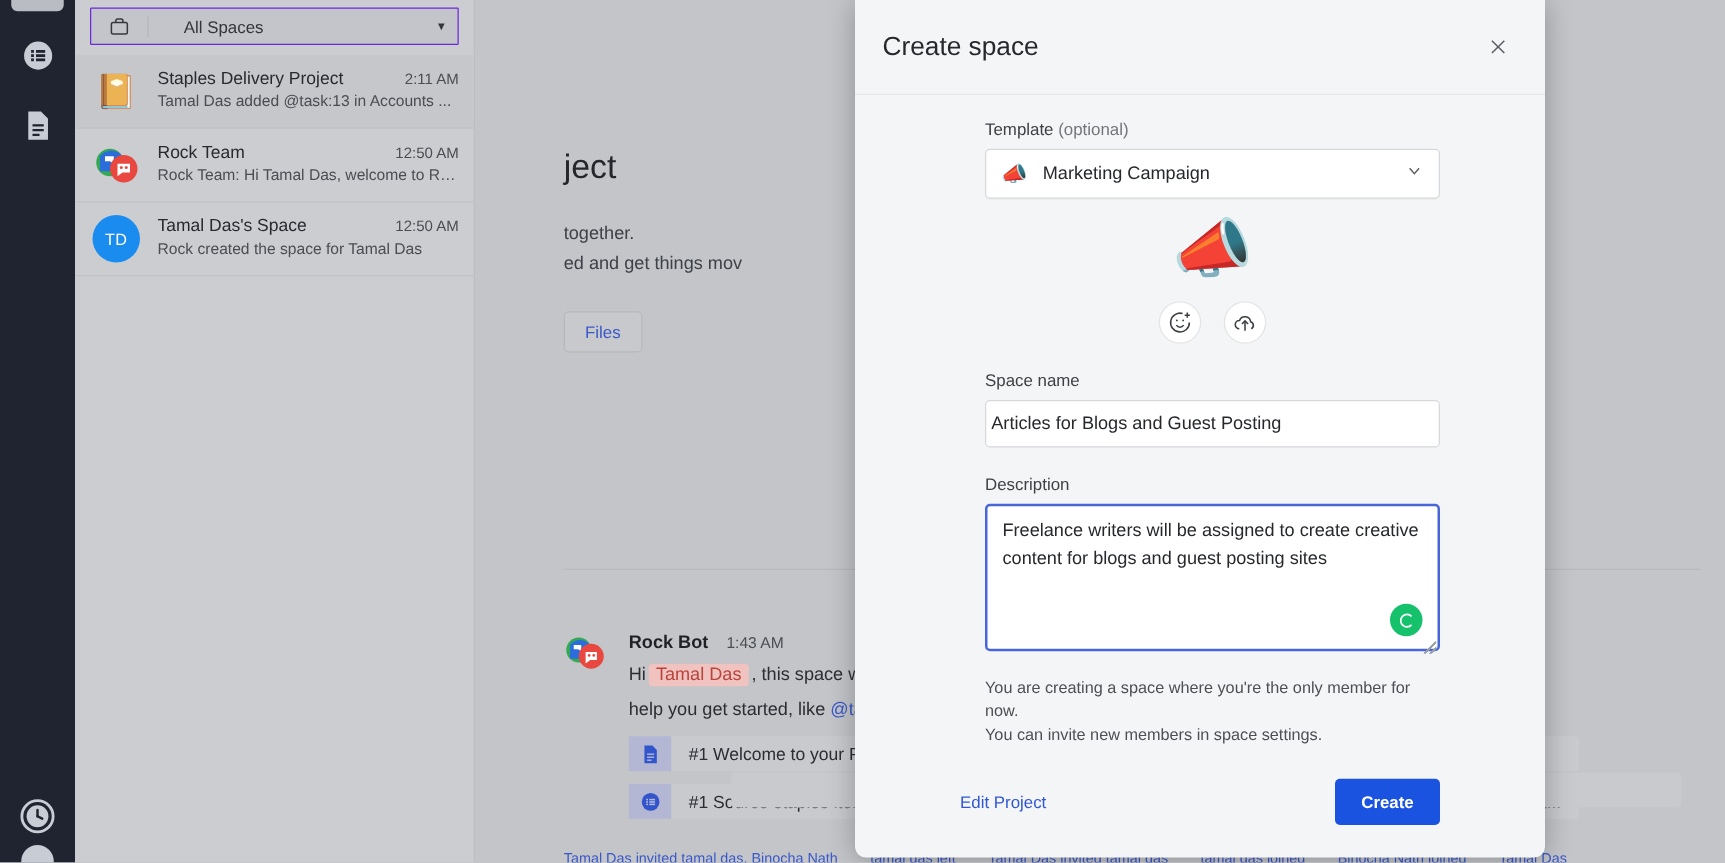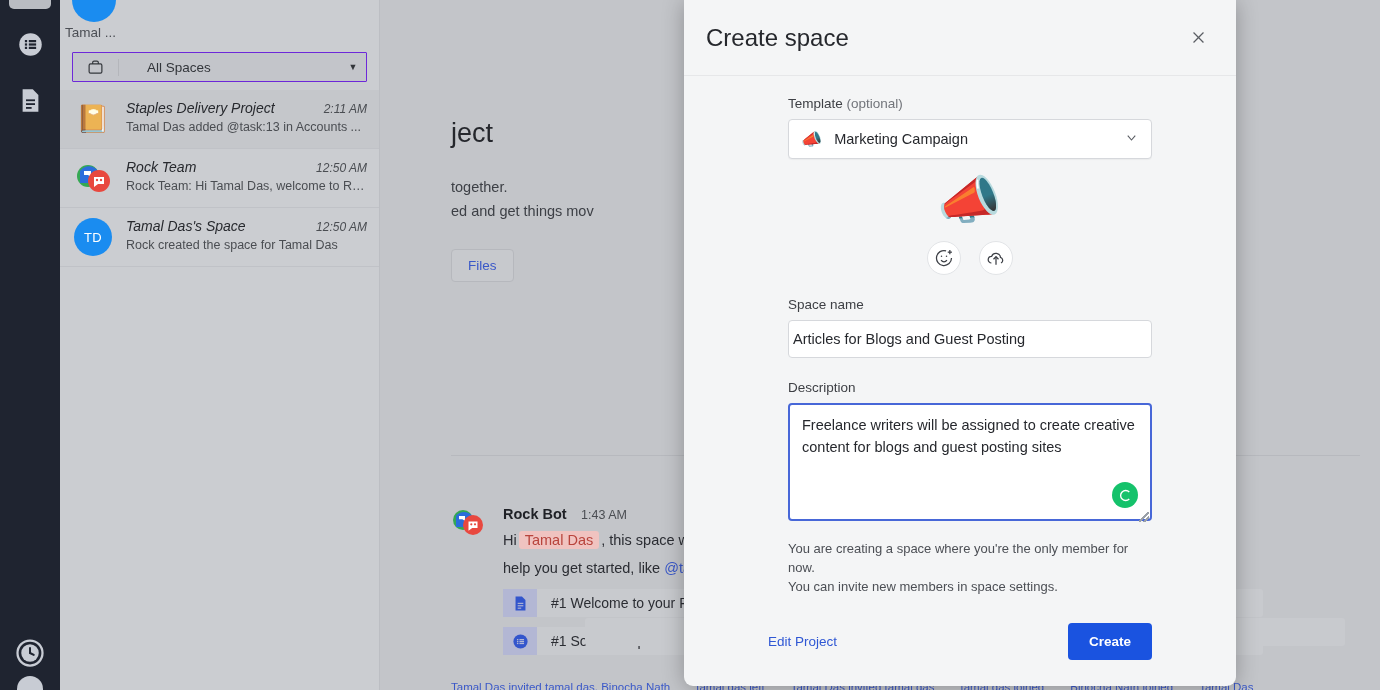--- a/index.html
+++ b/index.html
@@ -82,21 +82,21 @@
     width: 38px; height: 38px; border-radius: 50%;
     flex: none; margin-right: 14px;
     display: flex; align-items: center; justify-content: center;
     font-size: 13px; color: #fff; letter-spacing: .4px;
     overflow: hidden; position: relative;
   }
   .sp-avatar.td { background: #1a8cf0; }
   .sp-avatar.emoji { border-radius: 4px; font-size: 27px; background: none; }
   .sp-avatar.rock { background: transparent; }
   .sp-body { flex: 1; min-width: 0; }
-  .sp-line1 { display: flex; align-items: baseline; font-style: italic; }
+  .sp-line1 { display: flex; align-items: baseline; }
   .sp-title {
     flex: 1; font-size: 14px; color: #27292e; white-space: nowrap;
     overflow: hidden; text-overflow: ellipsis;
   }
   .sp-time { font-size: 12px; color: #4a4d52; margin-left: 8px; flex: none; }
   .sp-sub {
     margin-top: 4px; font-size: 12.5px; color: #4a4d52;
     white-space: nowrap; overflow: hidden; text-overflow: ellipsis;
   }
 
@@ -156,21 +156,21 @@
     position: absolute; left: 684px; top: 0; width: 552px; height: 686px;
     background: #f4f5f6;
     border-radius: 0 0 9px 9px;
     box-shadow: 0 2px 22px rgba(0,0,0,.28);
     display: flex; flex-direction: column;
   }
   .modal-head {
     height: 76px; flex: none; display: flex; align-items: center;
     padding: 0 22px; border-bottom: 1px solid #e6e7e9;
   }
-  .modal-title { flex: 1; font-size: 24px; color: #26282d; }
+  .modal-title { flex: 1; font-size: 21px; color: #26282d; }
   .close-btn {
     width: 32px; height: 32px; display: flex;
     align-items: center; justify-content: center; border-radius: 50%;
   }
   .close-btn svg { width: 17px; height: 17px; stroke: #5a5d63; stroke-width: 1.7; }
 
   .modal-body { flex: 1; padding: 20px 84px 0 84px; overflow: hidden; margin-left: 20px; }
   .field-label { font-size: 13.5px; color: #3e4045; margin-bottom: 8px; }
   .field-label .optional { color: #72757b; }
 
@@ -272,24 +272,20 @@
             <g stroke="#1f2430" stroke-width="1.6" stroke-linecap="round">
               <line x1="12" y1="8" x2="12" y2="12"></line>
               <line x1="12" y1="12" x2="15" y2="13.5"></line>
             </g>
           </svg>
       </div>
       <div class="rail-blob"></div>
     </div>
 
     <div class="list-col">
-      <div class="profile-row">
-        <div class="avatar-blue-top"></div>
-        <div class="profile-name">Tamal ...</div>
-      </div>
 
       <div class="filter-wrap">
         <div class="filter">
           <div class="filter-ic">
             <svg viewBox="0 0 24 24">
                 <rect x="3" y="7" width="18" height="13" rx="2"></rect>
                 <path d="M8 7V5a2 2 0 0 1 2-2h4a2 2 0 0 1 2 2v2"></path>
               </svg>
           </div>
           <div class="filter-label">All Spaces</div>

